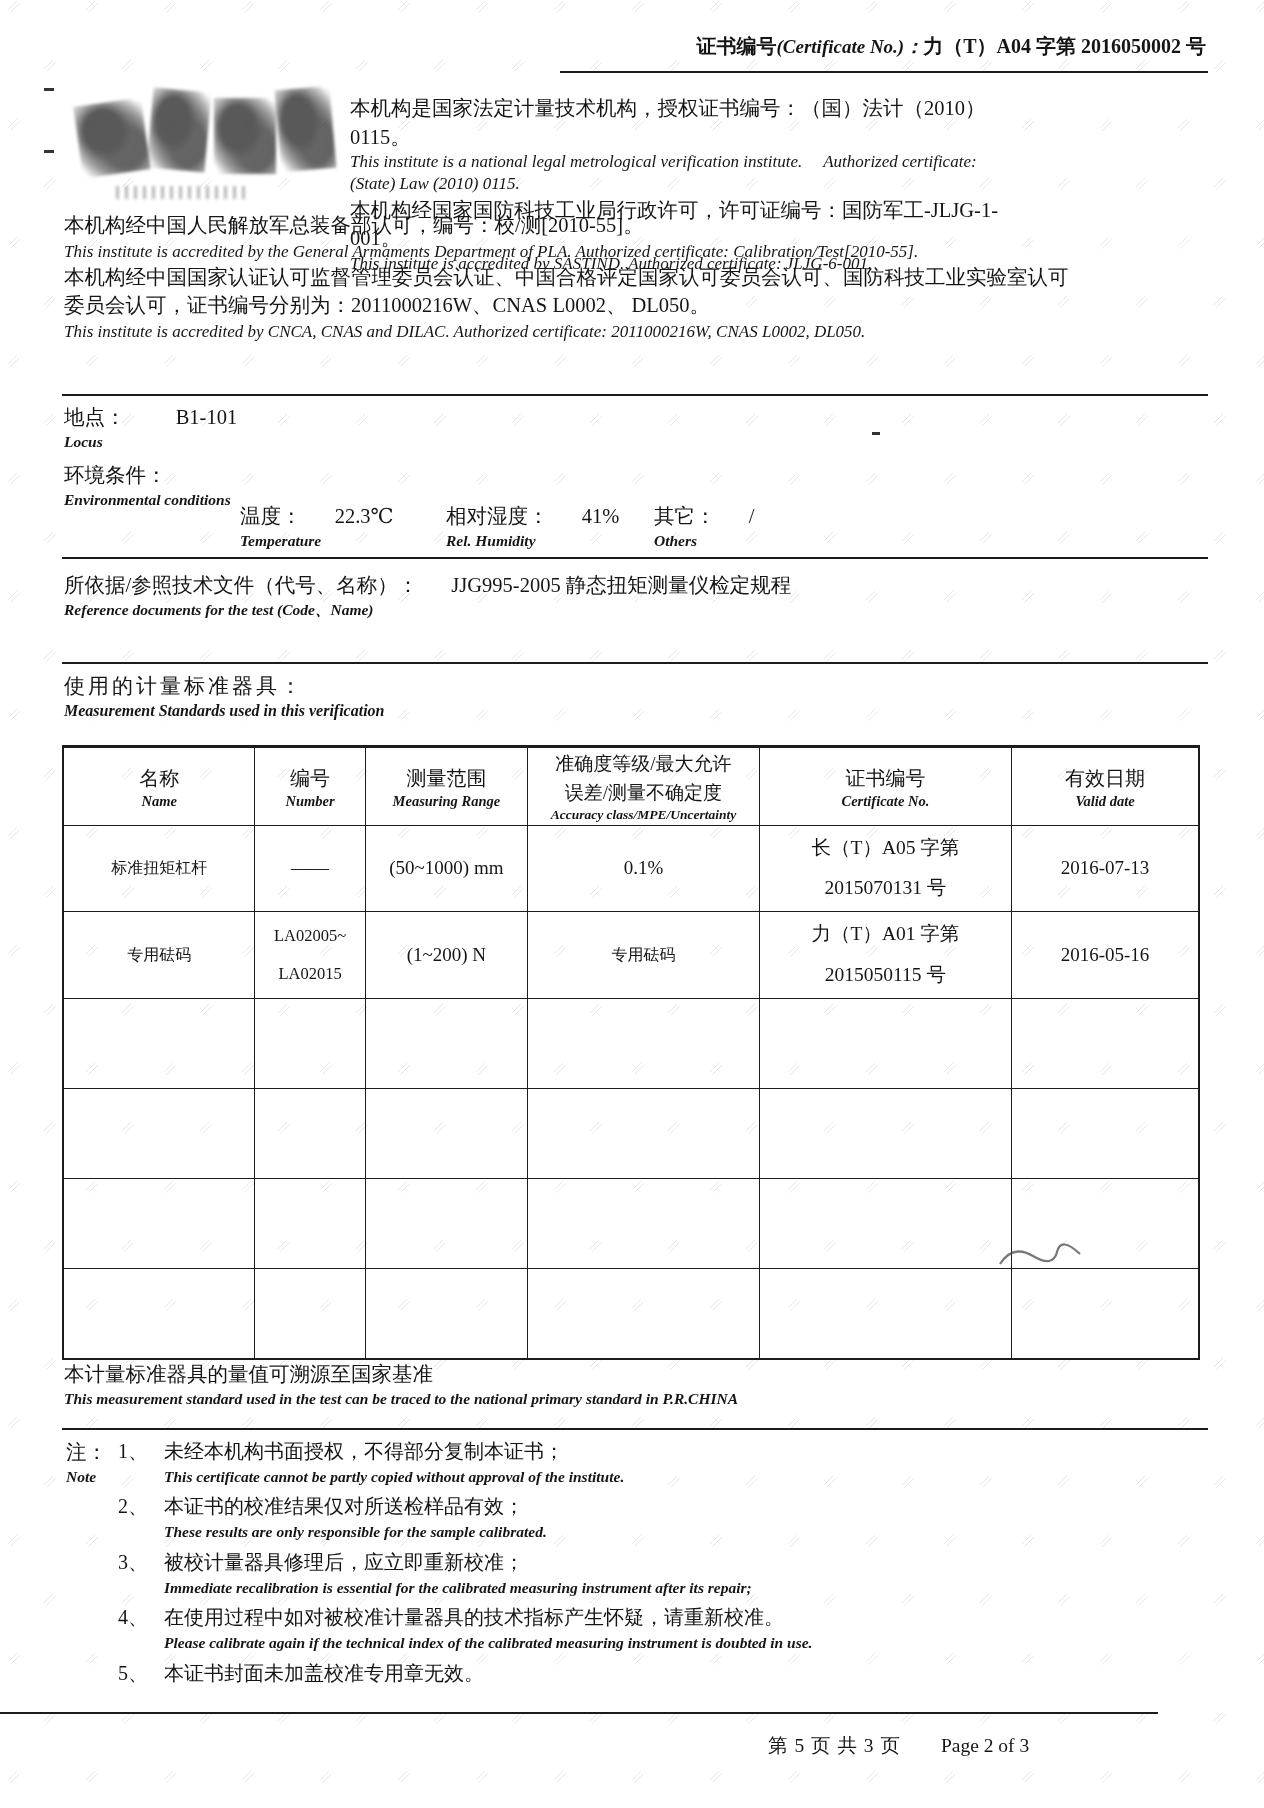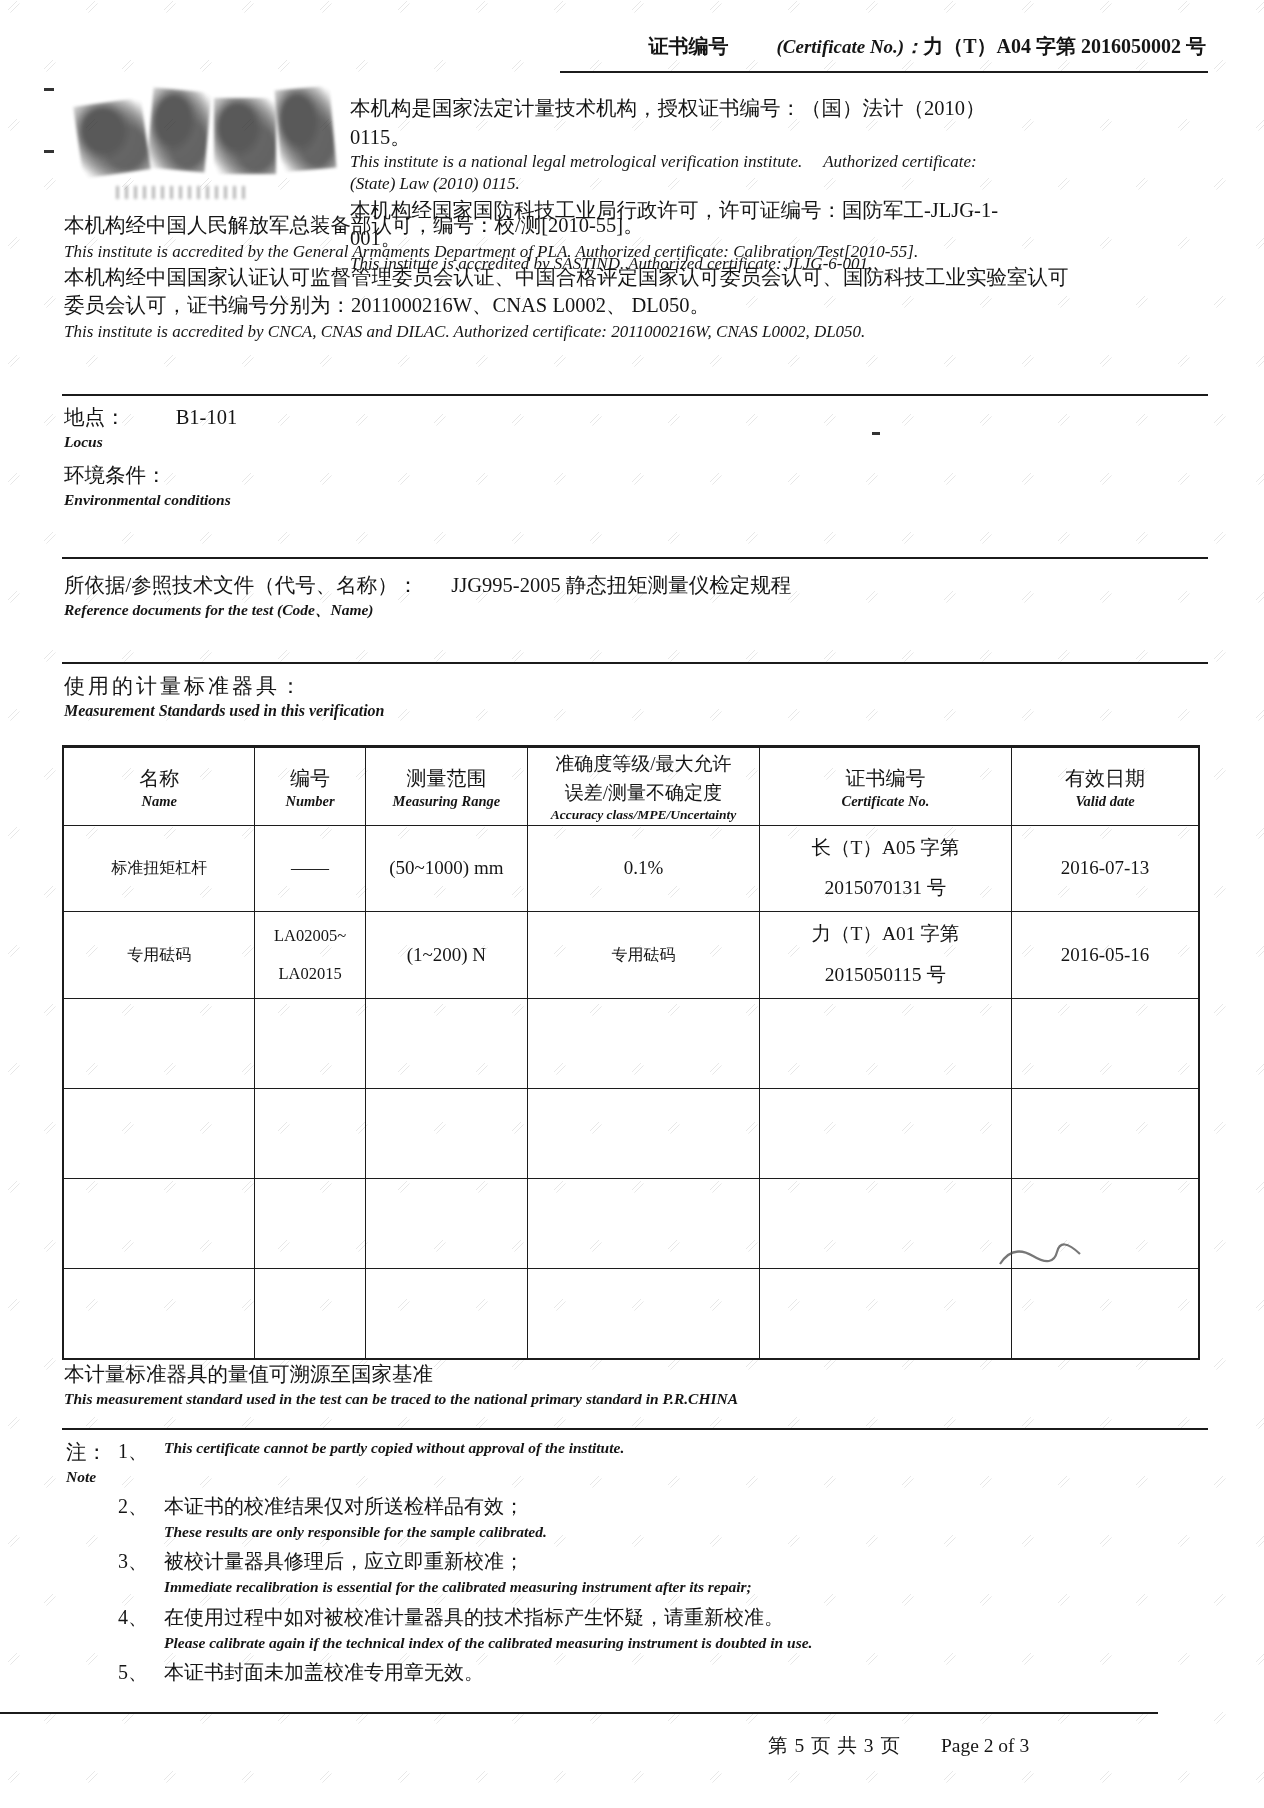--- a/index.html
+++ b/index.html
@@ -13,21 +13,21 @@
       background:repeating-linear-gradient(180deg,#8a8a8a 0 1.3px,transparent 1.3px 3.6px);
       transform:rotate(-45deg);}
   .content{position:absolute;inset:0;z-index:2;}
   .zh{font-size:20.5px;line-height:1.4;}
   .en{font-style:italic;font-size:17px;line-height:1.3;}
   .en-b{font-style:italic;font-weight:700;font-size:15.5px;line-height:1.25;}
   .prewrap{white-space:pre-wrap;}
   .preline{white-space:pre-line;}
   
   .cert-no{position:absolute;top:33px;right:58px;font-size:20px;font-weight:700;}
-  .cert-no .en{font-weight:700;font-size:19px;margin-left:48px;}
+  .cert-no .en{font-weight:700;font-size:19px;}
   .header-rule{position:absolute;top:71px;left:560px;right:56px;border-top:2.5px solid #1c1c1c;}
   
   .seal{position:absolute;left:78px;top:88px;width:258px;height:122px;filter:blur(1.5px);opacity:.78;}
   .blob{position:absolute;
     background:radial-gradient(ellipse at 38% 38%,#2b2b2b 0 32%,rgba(60,60,60,.55) 48%,transparent 72%),
                radial-gradient(ellipse at 68% 66%,#383838 0 30%,transparent 74%);}
   .b1{left:0;top:14px;width:68px;height:72px;transform:rotate(-8deg);}
   .b2{left:72px;top:2px;width:58px;height:80px;transform:rotate(5deg);}
   .b3{left:136px;top:10px;width:62px;height:76px;}
   .b4{left:200px;top:0;width:55px;height:82px;transform:rotate(-5deg);}
@@ -649,20 +649,43 @@
         <span class="val-gap">B1-101</span>
       </div>
       <div class="en-b">Locus</div>
     </div>
 
     <div class="env-label">
       <div class="zh">环境条件：</div>
       <div class="en-b">Environmental conditions</div>
     </div>
 
+    <div class="env-row">
+      <div class="env-item e-temp">
+        <div class="zh">
+          <span>温度：</span>
+          <span class="v">22.3℃</span>
+        </div>
+        <div class="en-b">Temperature</div>
+      </div>
+      <div class="env-item e-hum">
+        <div class="zh">
+          <span>相对湿度：</span>
+          <span class="v">41%</span>
+        </div>
+        <div class="en-b">Rel. Humidity</div>
+      </div>
+      <div class="env-item e-oth">
+        <div class="zh">
+          <span>其它：</span>
+          <span class="v">/</span>
+        </div>
+        <div class="en-b">Others</div>
+      </div>
+    </div>
 
     <div class="rule r2"></div>
 
     <div class="ref">
       <div class="zh">
         <span>所依据/参照技术文件（代号、名称）：</span>
         <span class="v">JJG995-2005 静态扭矩测量仪检定规程</span>
       </div>
       <div class="en-b">Reference documents for the test (Code、Name)</div>
     </div>
@@ -773,20 +796,21 @@
     <div class="rule r4"></div>
 
     <div class="notes">
       <div class="note-item">
         <div>
           <div class="zh">注：</div>
           <div class="en-b">Note</div>
         </div>
         <div class="note-num">1、</div>
         <div>
+          <div class="note-zh">未经本机构书面授权，不得部分复制本证书；</div>
           <div class="note-en">This certificate cannot be partly copied without approval of the institute.</div>
         </div>
       </div>
       <div class="note-item">
         <div></div>
         <div class="note-num">2、</div>
         <div>
           <div class="note-zh">本证书的校准结果仅对所送检样品有效；</div>
           <div class="note-en">These results are only responsible for the sample calibrated.</div>
         </div>

